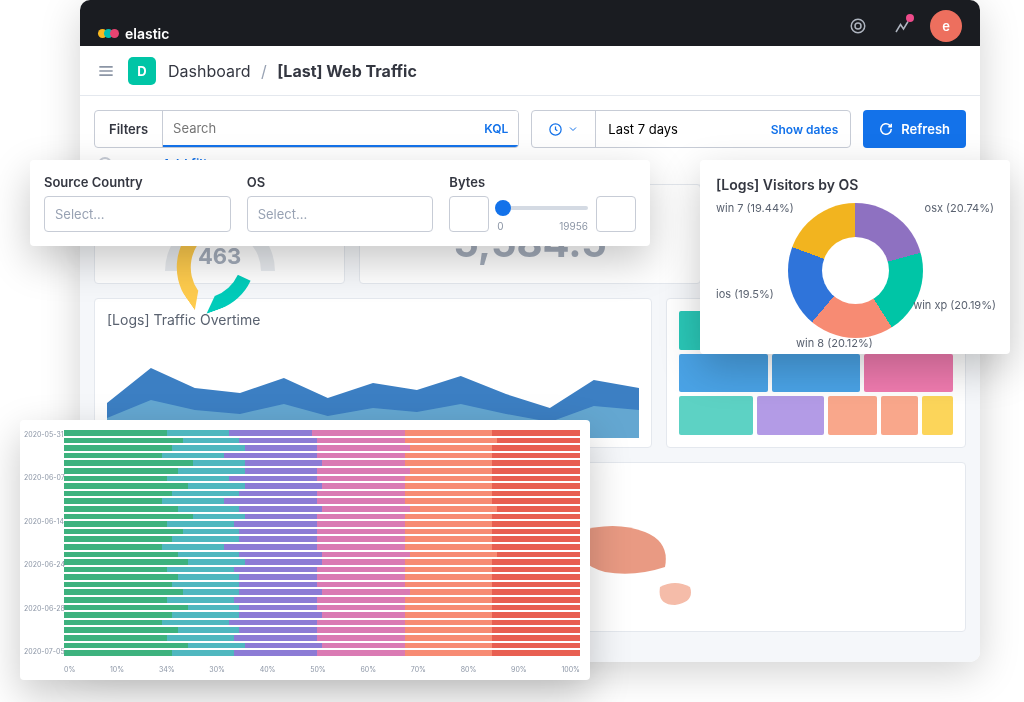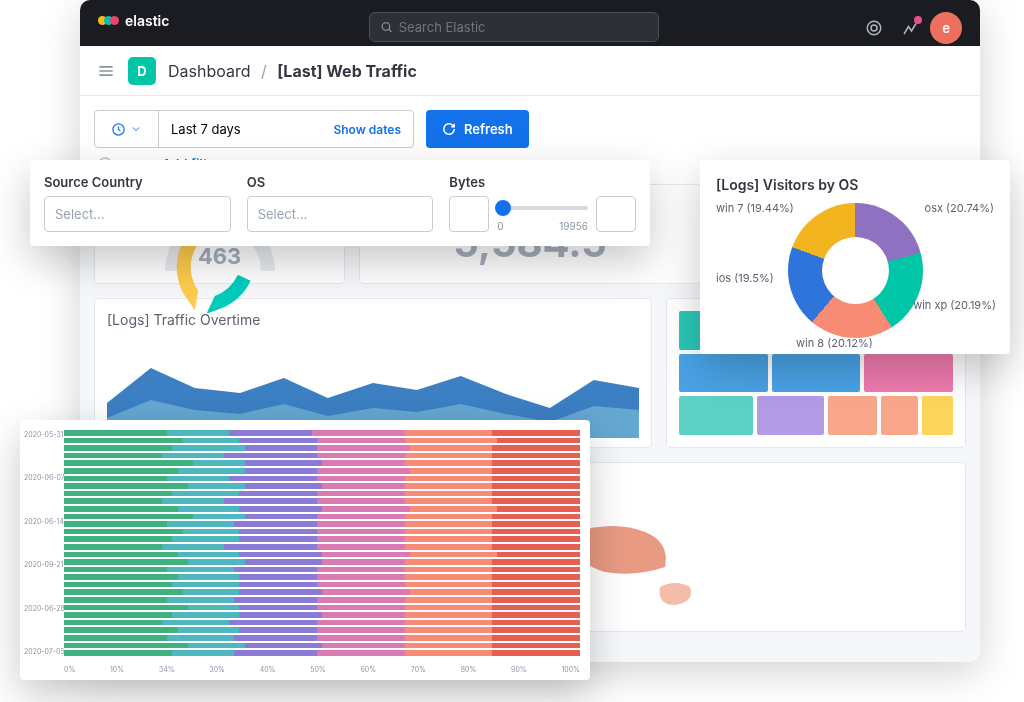--- a/index.html
+++ b/index.html
@@ -1,18 +1,18 @@
 <!DOCTYPE html>
 <html><head>
 <meta charset="utf-8">
 <style>
 *{box-sizing:border-box;margin:0;padding:0;font-family:Inter,-apple-system,BlinkMacSystemFont,"Segoe UI",Helvetica,Arial,sans-serif}
 body{background:#fff;width:1024px;height:702px;position:relative;overflow:hidden}
 .frame{position:absolute;top:0;left:80px;width:900px;border-radius:10px;background:#fff;box-shadow:0 10px 40px rgba(0,0,0,.18);overflow:hidden}
-.topbar{background:#1a1c21;height:46px;display:flex;align-items:flex-start;padding:12px 18px;gap:4px}
+.topbar{background:#1a1c21;height:46px;display:flex;align-items:flex-end;padding:4px 18px;gap:12px}
 .brand{display:flex;align-items:center;gap:6px;color:#fff;font-size:14px;font-weight:600}
 .brand-logo{display:flex}
 .brand-logo span{width:9px;height:9px;border-radius:50%}
 .brand-logo span:nth-child(1){background:#f9b920}
 .brand-logo span:nth-child(2){background:#00bfb3;margin-left:-3px}
 .brand-logo span:nth-child(3){background:#e64471;margin-left:-3px}
 .spacer{flex:1}
 .gsearch{display:flex;align-items:center;background:#2e3038;border:1px solid #4c4e57;border-radius:6px;height:30px;width:290px;padding:0 10px;color:#98a2b3}
 .gsearch svg{margin-right:6px}
 .gsearch input{background:transparent;border:none;outline:none;color:#98a2b3;width:100%;font-size:13px}
@@ -94,27 +94,20 @@
   <div class="topbar">
     <div class="brand">
       <span class="brand-logo">
           <span></span>
           <span></span>
           <span></span>
         </span>
       <span>elastic</span>
     </div>
     <div class="spacer"></div>
-    <div class="gsearch">
-      <svg width="14" height="14" viewBox="0 0 24 24" fill="none" stroke="currentColor" stroke-width="2">
-          <circle cx="11" cy="11" r="7"></circle>
-          <line x1="21" y1="21" x2="16.5" y2="16.5"></line>
-        </svg>
-      <input placeholder="Search Elastic" style="">
-    </div>
     <div class="spacer"></div>
     <div class="tb-ico">
       <svg width="18" height="18" viewBox="0 0 24 24" fill="none" stroke="currentColor" stroke-width="2">
           <circle cx="12" cy="12" r="9"></circle>
           <circle cx="12" cy="12" r="4"></circle>
         </svg>
     </div>
     <div class="tb-ico">
       <svg width="18" height="18" viewBox="0 0 24 24" fill="none" stroke="currentColor" stroke-width="2">
           <path d="M4 20 L10 10 L14 16 L20 6"></path>
@@ -132,20 +125,27 @@
       </svg>
     <div class="app-badge">D</div>
     <div class="breadcrumb">
       <span>Dashboard</span>
       <span class="sep">/</span>
       <span class="cur">[Last] Web Traffic</span>
     </div>
   </div>
 
   <div class="toolbar">
+    <div class="qbox">
+      <div class="lbl">Filters</div>
+      <div class="inp">
+        <input placeholder="Search" style="">
+        <span class="kql">KQL</span>
+      </div>
+    </div>
     <div class="datebox">
       <div class="ico">
         <svg width="15" height="15" viewBox="0 0 24 24" fill="none" stroke="currentColor" stroke-width="2">
             <circle cx="12" cy="12" r="9"></circle>
             <path d="M12 7v5l3 2"></path>
           </svg>
         <svg width="12" height="12" viewBox="0 0 24 24" fill="none" stroke="currentColor" stroke-width="2">
             <path d="M6 9l6 6 6-6"></path>
           </svg>
       </div>
@@ -259,31 +259,31 @@
   </div>
 </div>
 
 <div class="pop p-donut">
   <div class="card-title" style="font-weight:600;color:#343741">[Logs] Visitors by OS</div>
   <div class="donut-wrap">
     <div class="donut"></div>
     <span class="dlabel" style="top:-2px;right:0">osx (20.74%)</span>
     <span class="dlabel" style="top:95px;right:-2px">win xp (20.19%)</span>
     <span class="dlabel" style="bottom:-12px;left:80px">win 8 (20.12%)</span>
-    <span class="dlabel" style="top:68px;left:0">ios (19.5%)</span>
+    <span class="dlabel" style="top:84px;left:0">ios (19.5%)</span>
     <span class="dlabel" style="top:-2px;left:0">win 7 (19.44%)</span>
   </div>
 </div>
 
 <div class="pop p-stacked">
   <div class="yax" id="yax">
       <span>2020-05-31</span>
       <span>2020-06-07</span>
       <span>2020-06-14</span>
-      <span>2020-09-21</span>
+      <span>2020-06-24</span>
       <span>2020-06-28</span>
       <span>2020-07-05</span>
     </div>
   <div class="stacked" id="stacked">
       <div class="srow">
         <span style="width: 20%; background: rgb(61, 178, 126);"></span>
         <span style="width: 12%; background: rgb(79, 183, 191);"></span>
         <span style="width: 16%; background: rgb(140, 123, 213);"></span>
         <span style="width: 18%; background: rgb(218, 122, 179);"></span>
         <span style="width: 17%; background: rgb(247, 139, 115);"></span>

